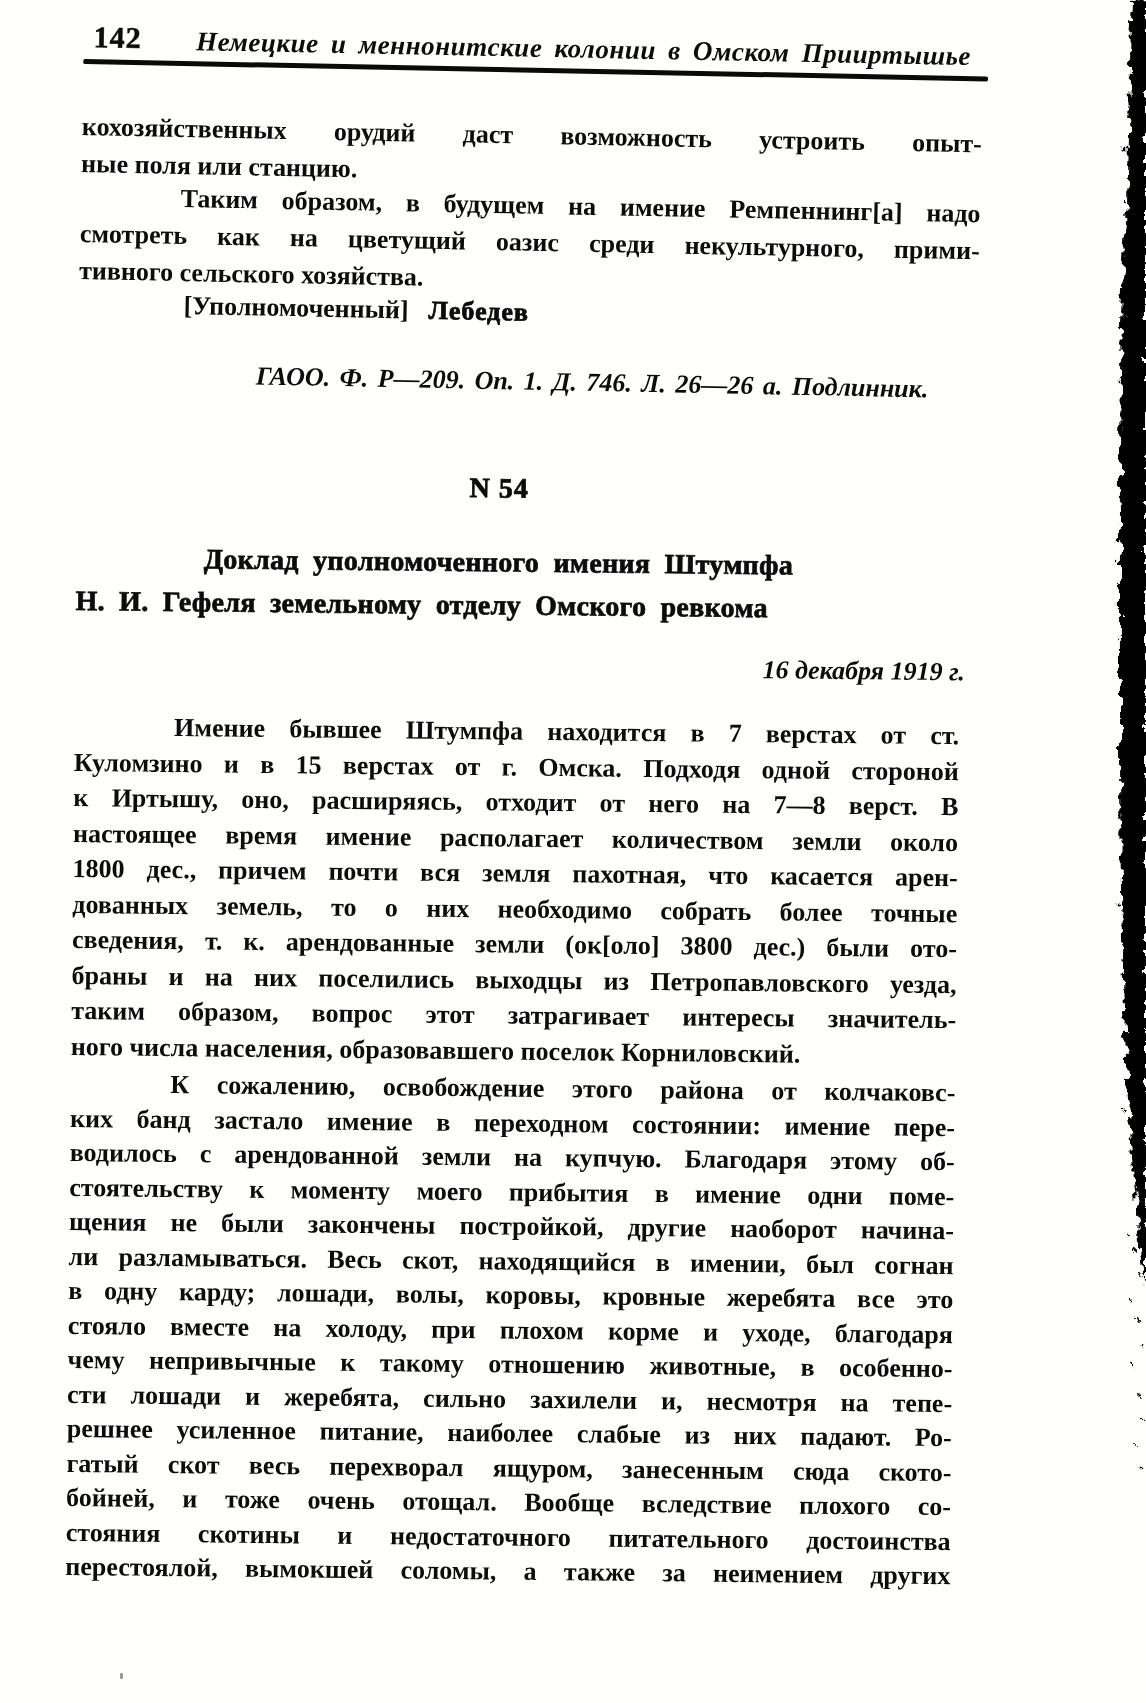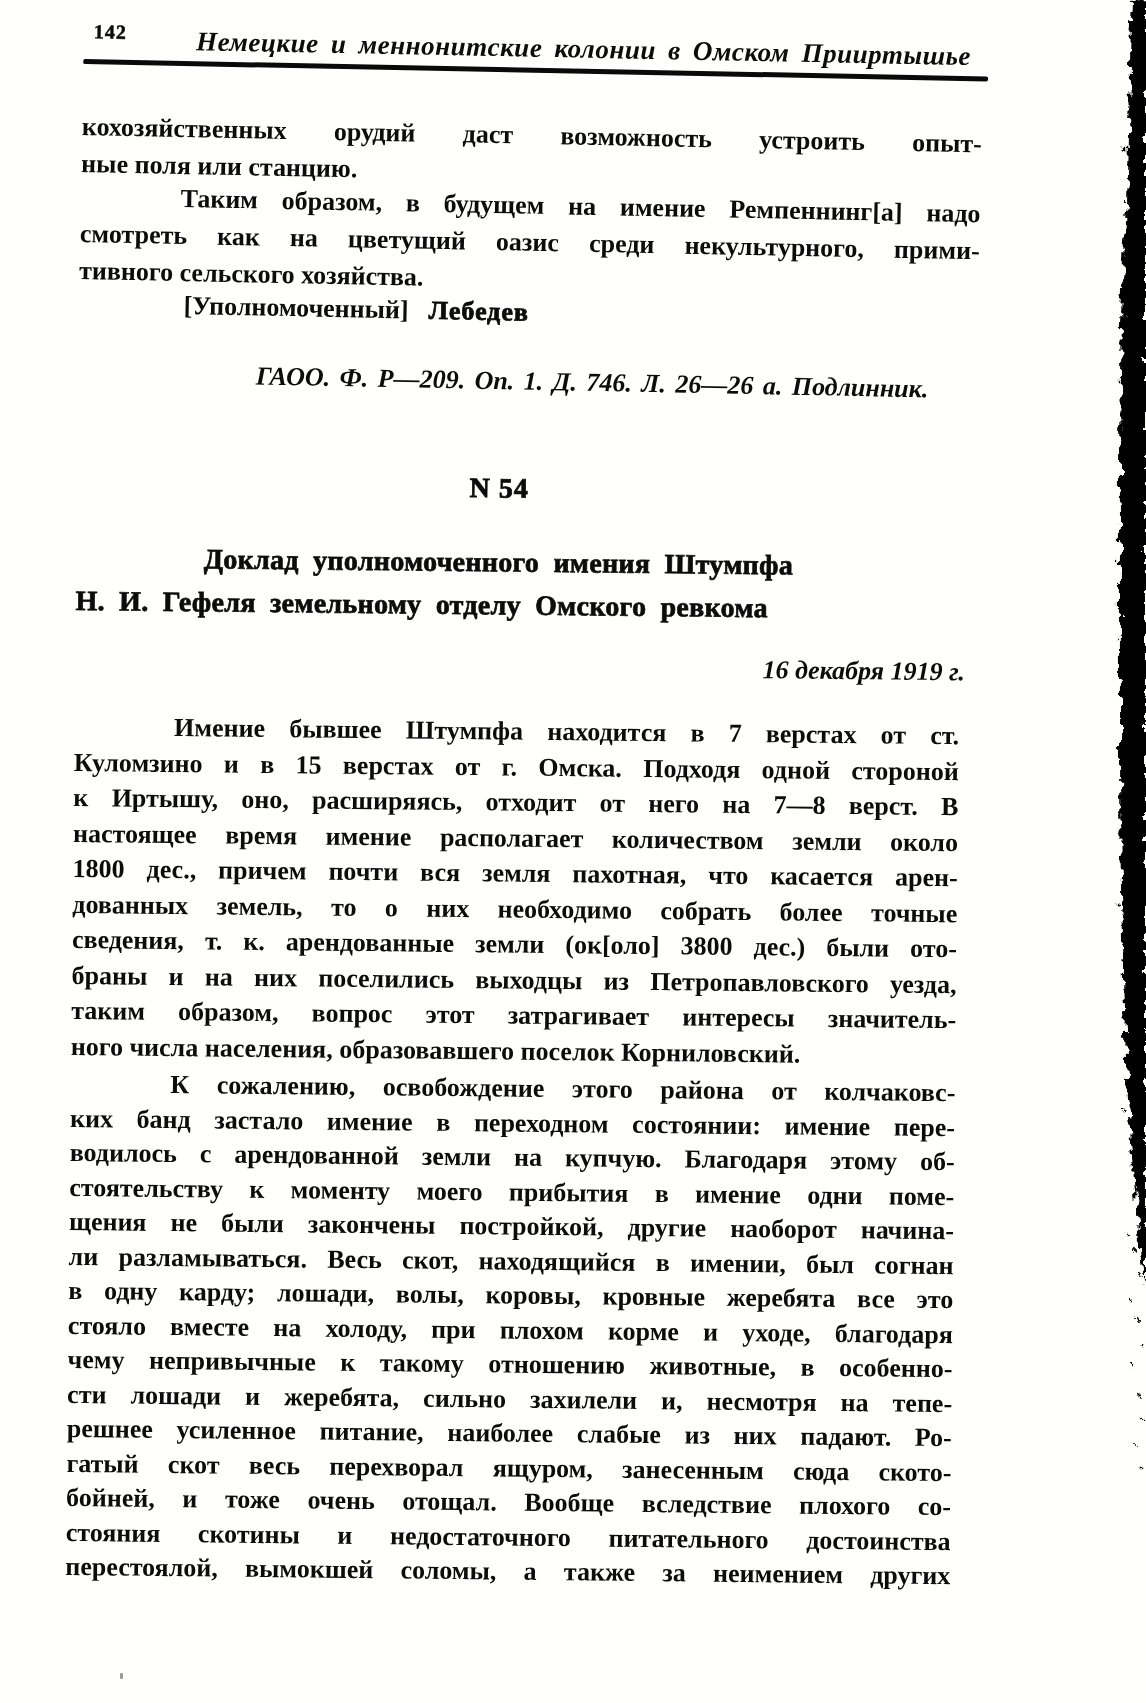--- a/index.html
+++ b/index.html
@@ -8,21 +8,21 @@
     background:#fffffe; overflow:hidden;
     font-family:"Liberation Serif","DejaVu Serif",serif;
     color:#0c0c0c; font-weight:bold;
   }
   #sheet { position:absolute; inset:0; transform:rotate(0.6deg); transform-origin:75px 650px; }
   .groupA { position:absolute; inset:0; transform:rotate(0.5deg); transform-origin:75px 300px; }
   .groupB { position:absolute; inset:0; }
   .abs { position:absolute; }
 
   
-  .pagenum { left:85px; top:20px; font-size:20px; letter-spacing:1px; -webkit-text-stroke:0.5px currentColor; }
+  .pagenum { left:85px; top:20px; font-size:30px; letter-spacing:1px; -webkit-text-stroke:0.5px currentColor; }
   .runtitle {
     left:170px; top:24px; width:810px; text-align:center;
     font-style:italic; font-size:27px; letter-spacing:0.5px; word-spacing:5px; white-space:nowrap;
   }
   .rule { left:75px; top:59px; width:905px; height:5px; background:#0a0a0a; border-radius:2px; }
 
   
   .para { font-size:26px; }
   .tline { text-align:justify; text-align-last:justify; }
   .para .tline:last-child { text-align-last:left; }

